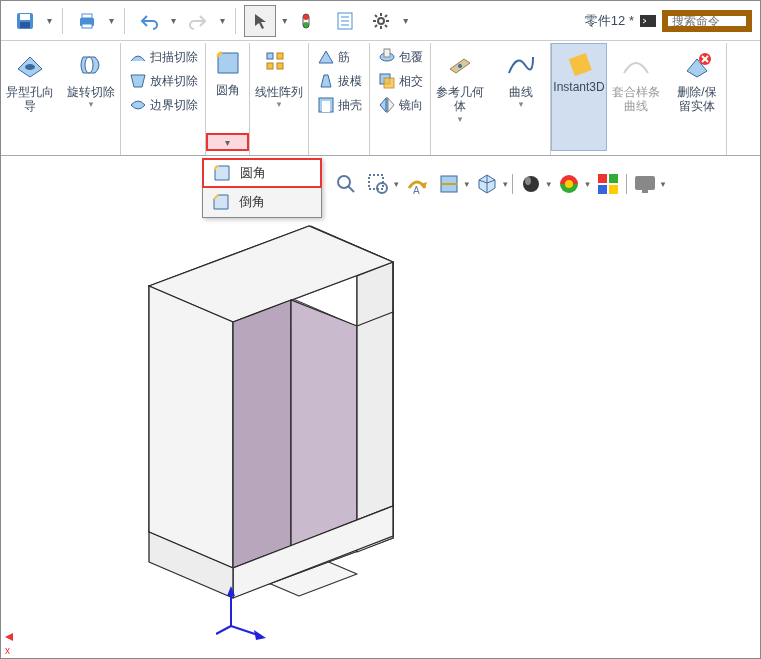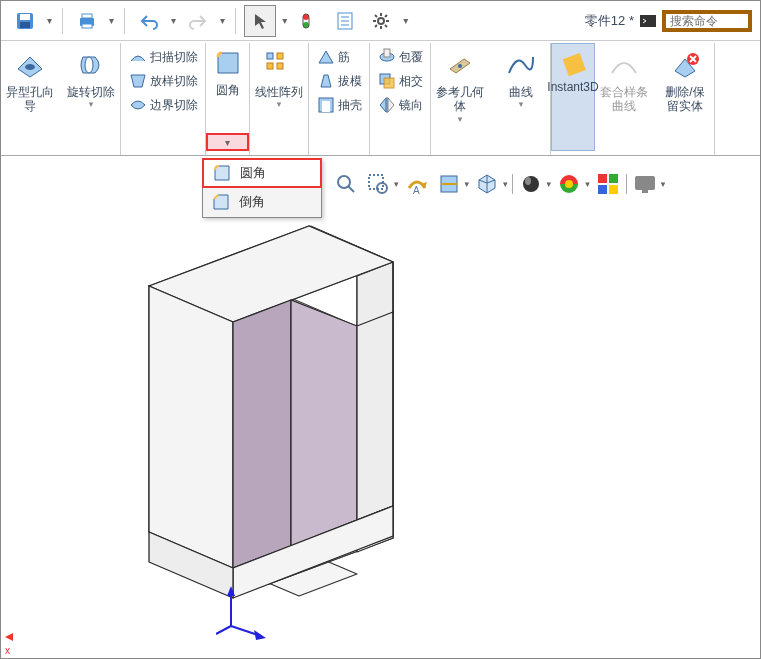--- a/index.html
+++ b/index.html
@@ -5,30 +5,30 @@
   * { box-sizing: border-box; margin: 0; padding: 0; font-family: "Microsoft YaHei", sans-serif; }
   body { width: 761px; height: 659px; background: #fff; overflow: hidden; border: 1px solid #888; }
   
   
   .qa-bar { height: 40px; background: #fff; border-bottom: 1px solid #ccc; display: flex; align-items: center; padding: 0 8px; gap: 4px; }
   .qa-btn { width: 32px; height: 32px; display: flex; align-items: center; justify-content: center; cursor: pointer; }
   .qa-sep { width: 1px; height: 26px; background: #ccc; margin: 0 4px; }
   .qa-dropdown { font-size: 10px; color: #666; cursor: pointer; padding: 0 2px; }
   .qa-title-area { flex: 1; text-align: right; font-size: 13px; color: #3a4a5f; }
   .qa-search { display: flex; align-items: center; gap: 4px; }
-  .qa-search input { border: 4px solid #a16207; height: 22px; width: 90px; font-size: 12px; padding: 0 4px; background: #fff; }
+  .qa-search input { border: 6px solid #a16207; height: 22px; width: 90px; font-size: 12px; padding: 0 4px; background: #fff; }
   
   
   .ribbon { height: 115px; background: #fff; border-bottom: 1px solid #aaa; display: flex; padding-top: 2px; }
   .rb-group { border-right: 1px solid #ccc; padding: 2px 4px; display: flex; flex-direction: column; }
   .rg-row { display: flex; gap: 11px; }
   .rg-small { height: 24px; display: flex; align-items: center; gap: 2px; padding: 0 3px; font-size: 12px; color: #3a4a5f; cursor: pointer; }
   .rg-large { width: 50px; height: 90px; display: flex; flex-direction: column; align-items: center; justify-content: flex-start; padding-top: 4px; font-size: 12px; color: #3a4a5f; cursor: pointer; text-align: center; }
   .rg-large .lbl { line-height: 1.2; margin-top: 4px; }
-  .rg-instant { width: 44px; height: 108px; display: flex; flex-direction: column; align-items: center; justify-content: flex-start; padding-top: 4px; background: #d0deef; border: 1px solid #99b4d6; font-size: 12px; color: #3a4a5f; cursor: pointer; }
+  .rg-instant { width: 56px; height: 108px; display: flex; flex-direction: column; align-items: center; justify-content: flex-start; padding-top: 4px; background: #d0deef; border: 1px solid #99b4d6; font-size: 12px; color: #3a4a5f; cursor: pointer; }
   .rg-disabled { color: #999; }
   .rg-dropdown-row { height: 18px; display: flex; align-items: center; justify-content: center; font-size: 10px; color: #666; cursor: pointer; }
   .rg-dropdown-row.highlight { background: #fadadf; border: 2px solid #e33; }
   .rg-col { display: flex; flex-direction: column; }
   
   
   .dropdown-menu { position: absolute; top: 158px; left: 202px; width: 120px; background: #f4f4f4; border: 1px solid #888; box-shadow: 2px 2px 4px rgba(0,0,0,0.2); z-index: 100; }
   .dd-item { height: 30px; display: flex; align-items: center; gap: 8px; padding: 0 8px; font-size: 13px; color: #333; cursor: pointer; }
   .dd-item.highlight { background: #fff; border: 2px solid #e33; margin: -1px; }
   

